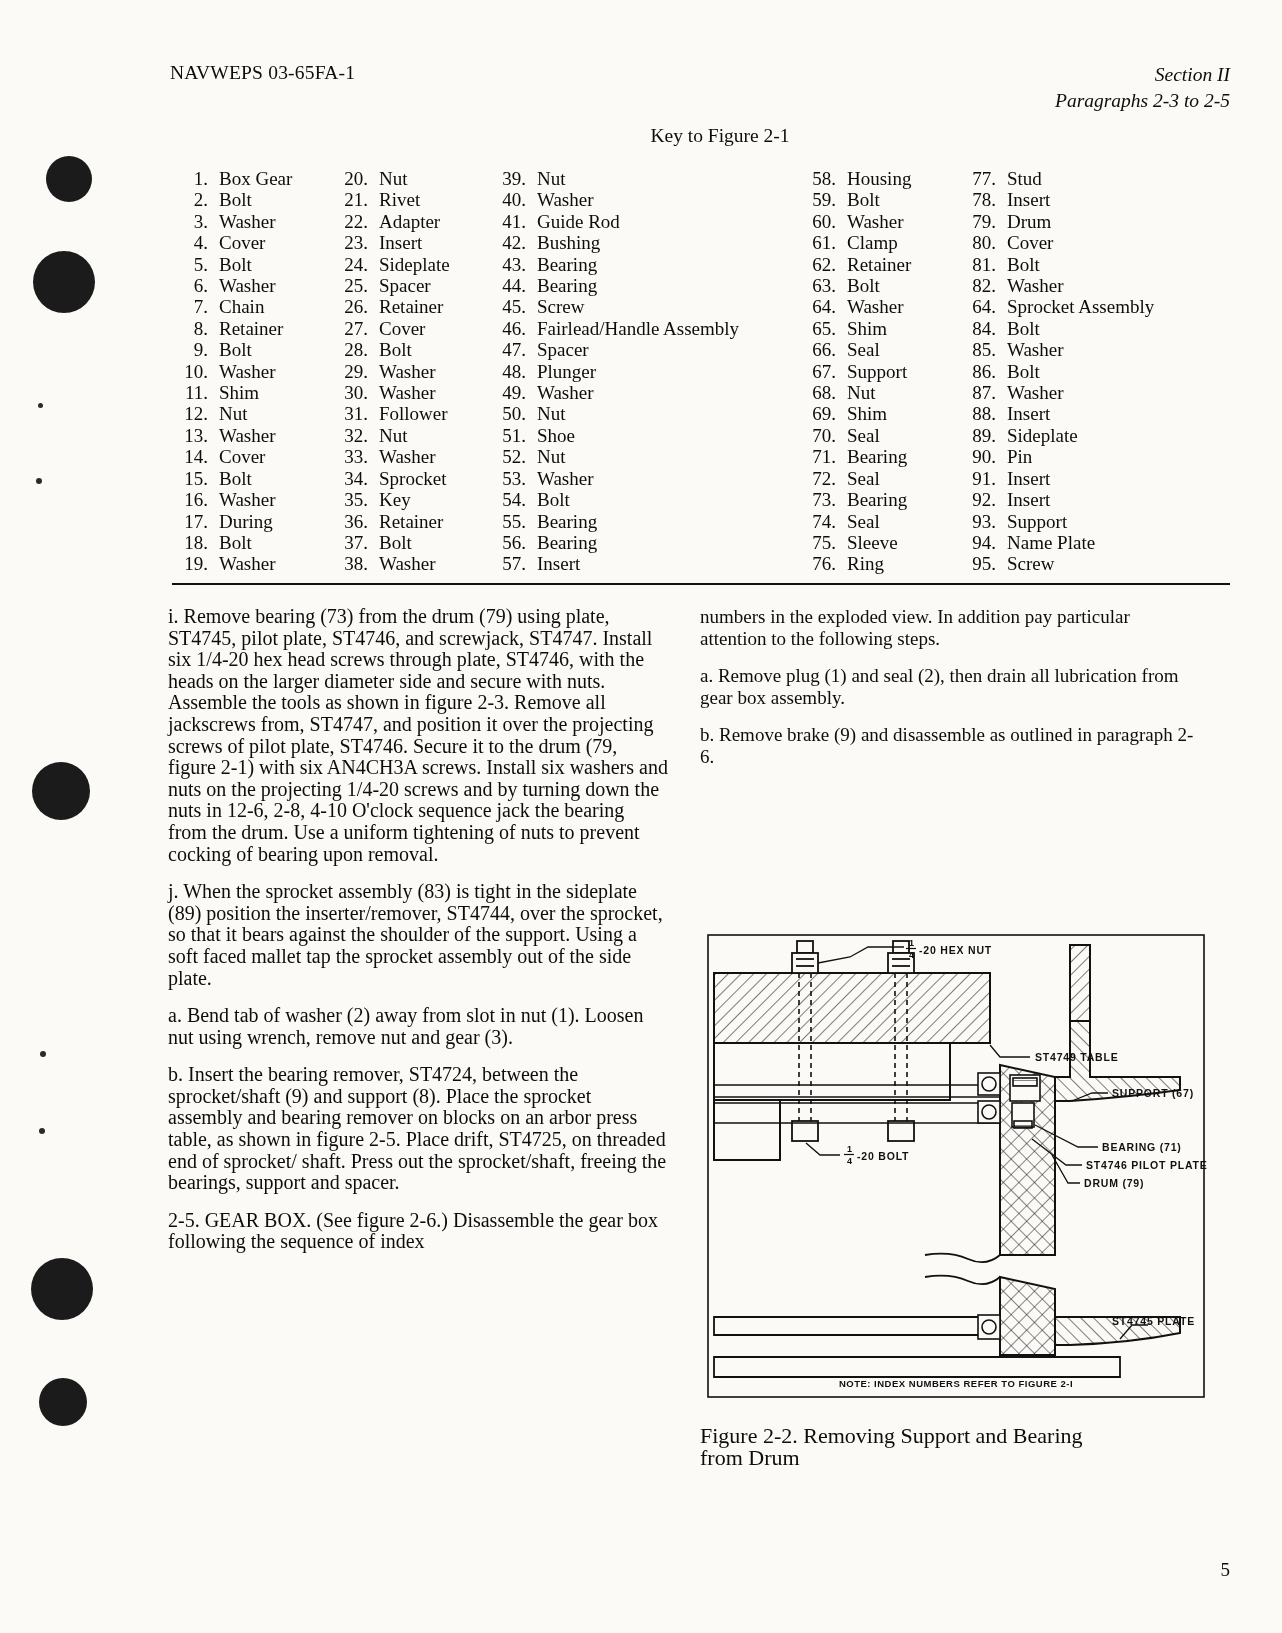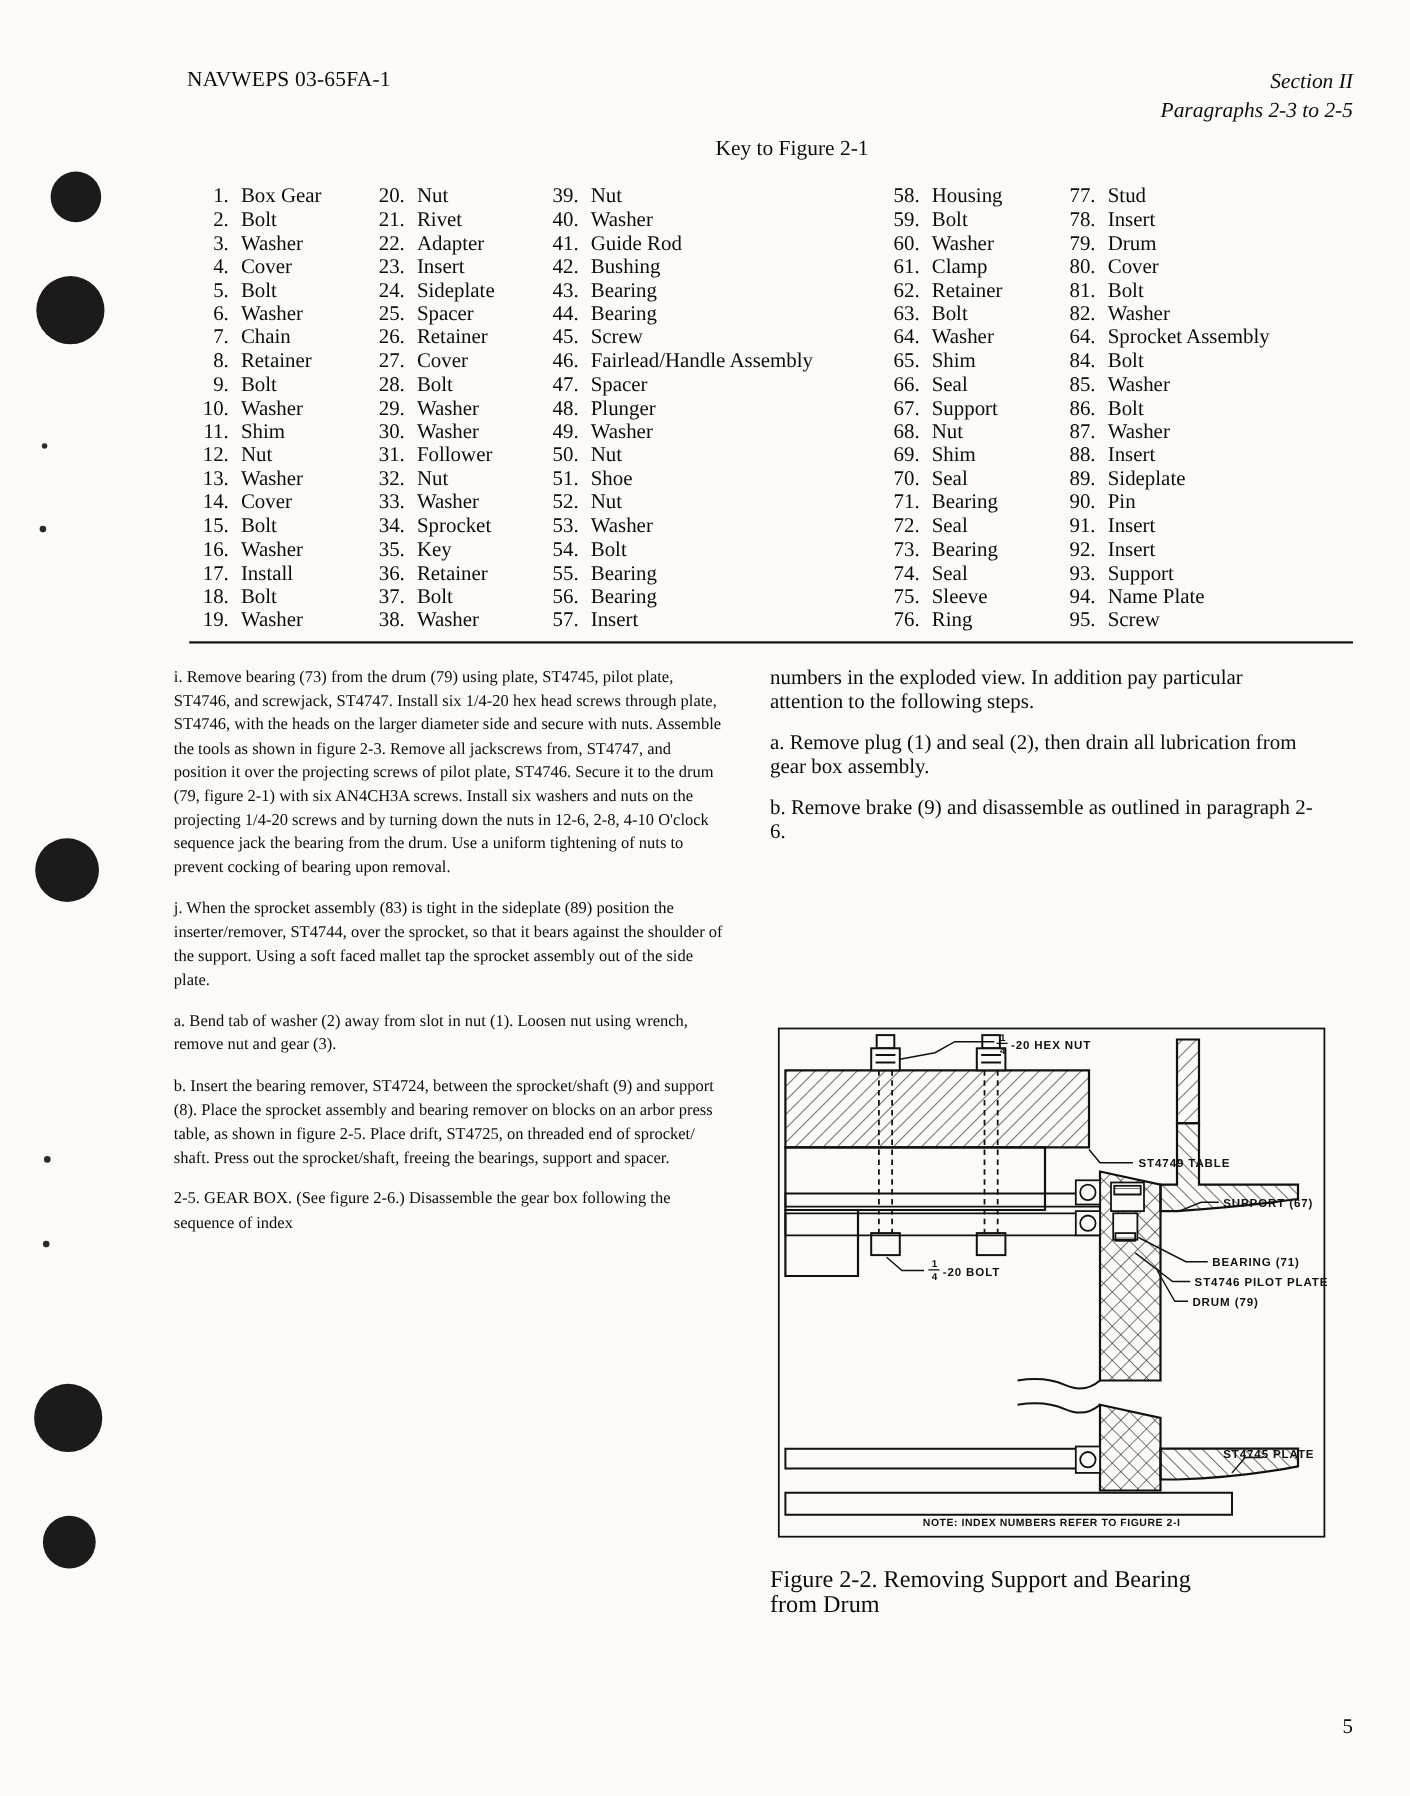--- a/index.html
+++ b/index.html
@@ -91,24 +91,24 @@
   }
   .rule-main {
     left: 172px;
     top: 583px;
     width: 1058px;
   }
 
   
   .col-left {
     position: absolute;
-    left: 158px;
+    left: 168px;
     top: 606px;
     width: 500px;
-    font-size: 15px;
+    font-size: 20px;
     line-height: 21.6px;
     text-align: left;
   }
   .col-right {
     position: absolute;
     left: 700px;
     top: 606px;
     width: 500px;
     font-size: 19px;
     line-height: 21.6px;
@@ -238,21 +238,21 @@
           <div class="key-item">
             <span class="key-num">15.</span>
             <span class="key-label">Bolt</span>
           </div>
           <div class="key-item">
             <span class="key-num">16.</span>
             <span class="key-label">Washer</span>
           </div>
           <div class="key-item">
             <span class="key-num">17.</span>
-            <span class="key-label">Install</span>
+            <span class="key-label">During</span>
           </div>
           <div class="key-item">
             <span class="key-num">18.</span>
             <span class="key-label">Bolt</span>
           </div>
           <div class="key-item">
             <span class="key-num">19.</span>
             <span class="key-label">Washer</span>
           </div>
         </div>

